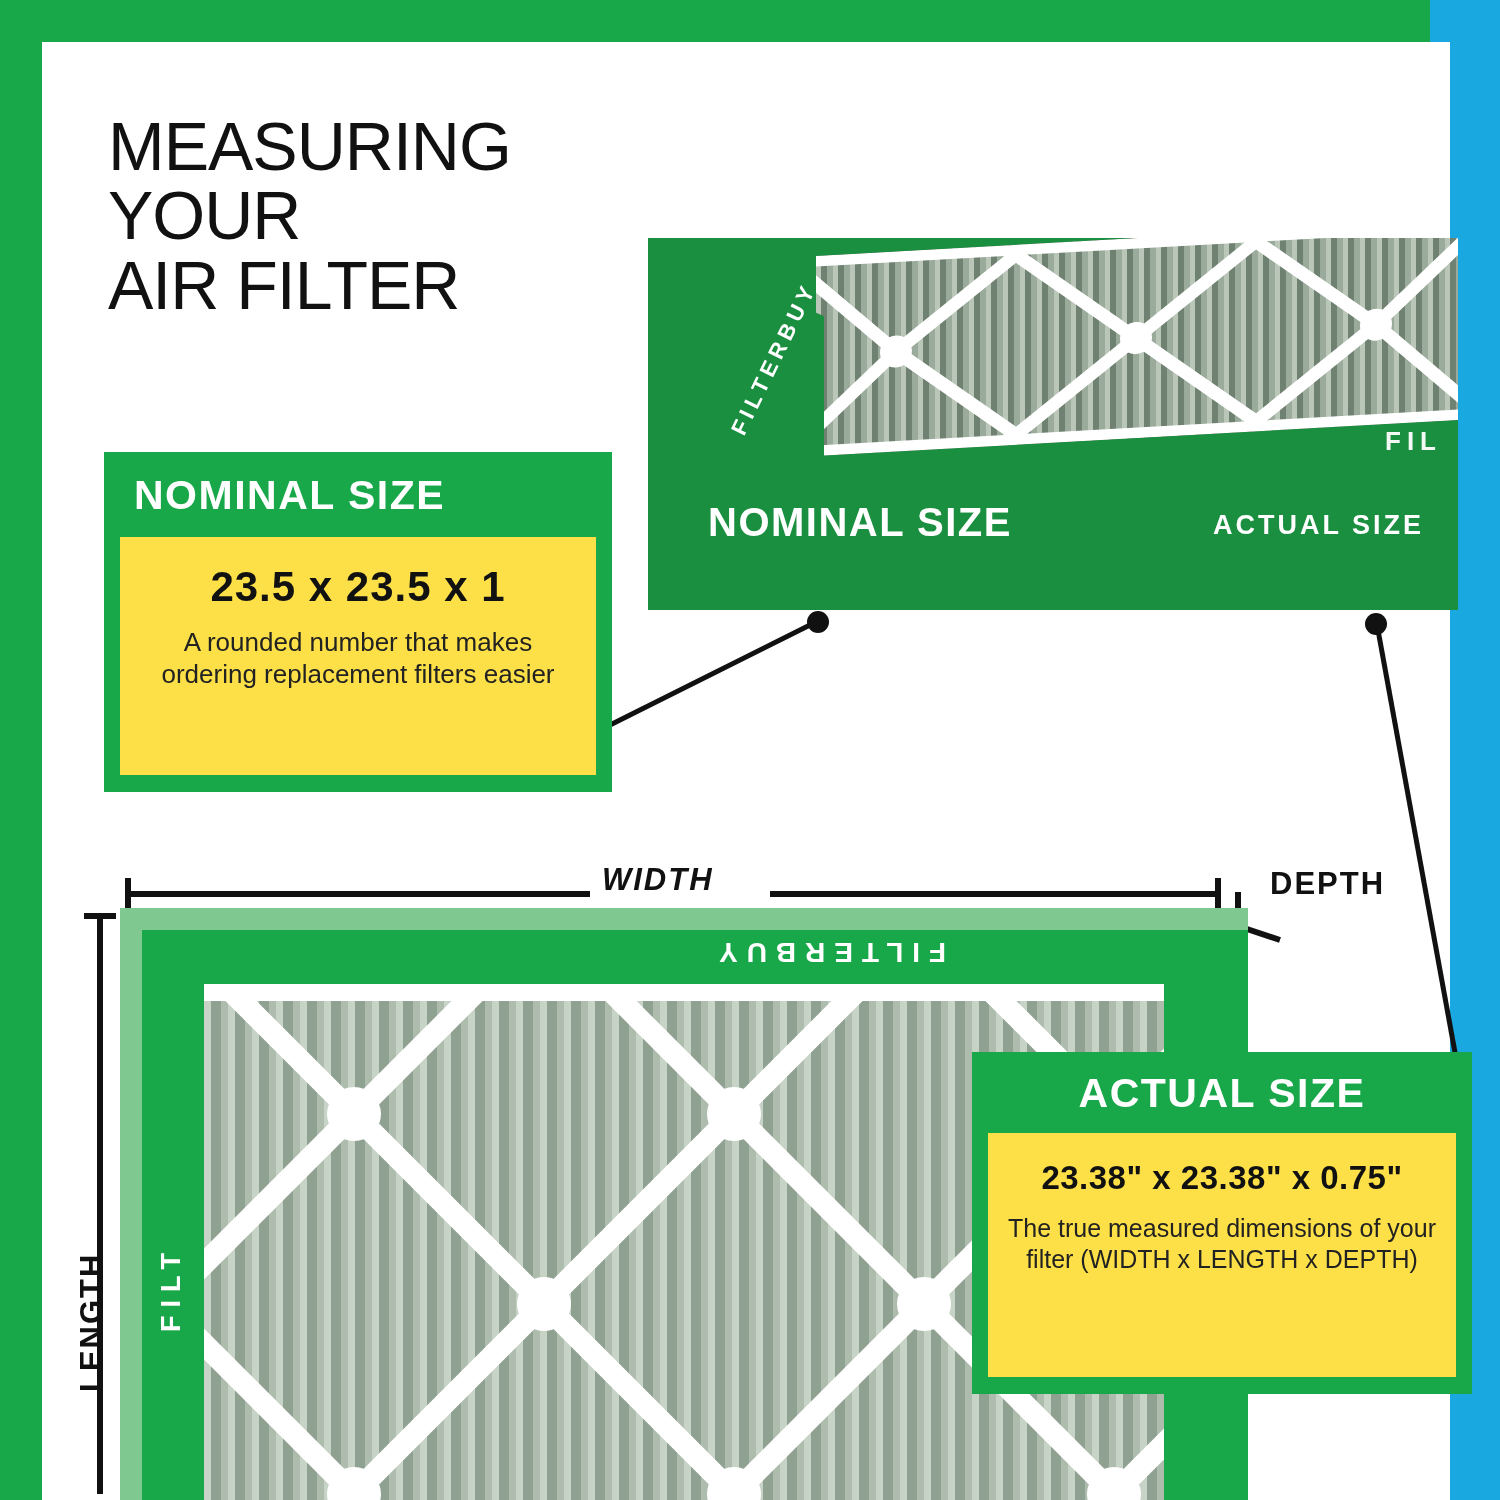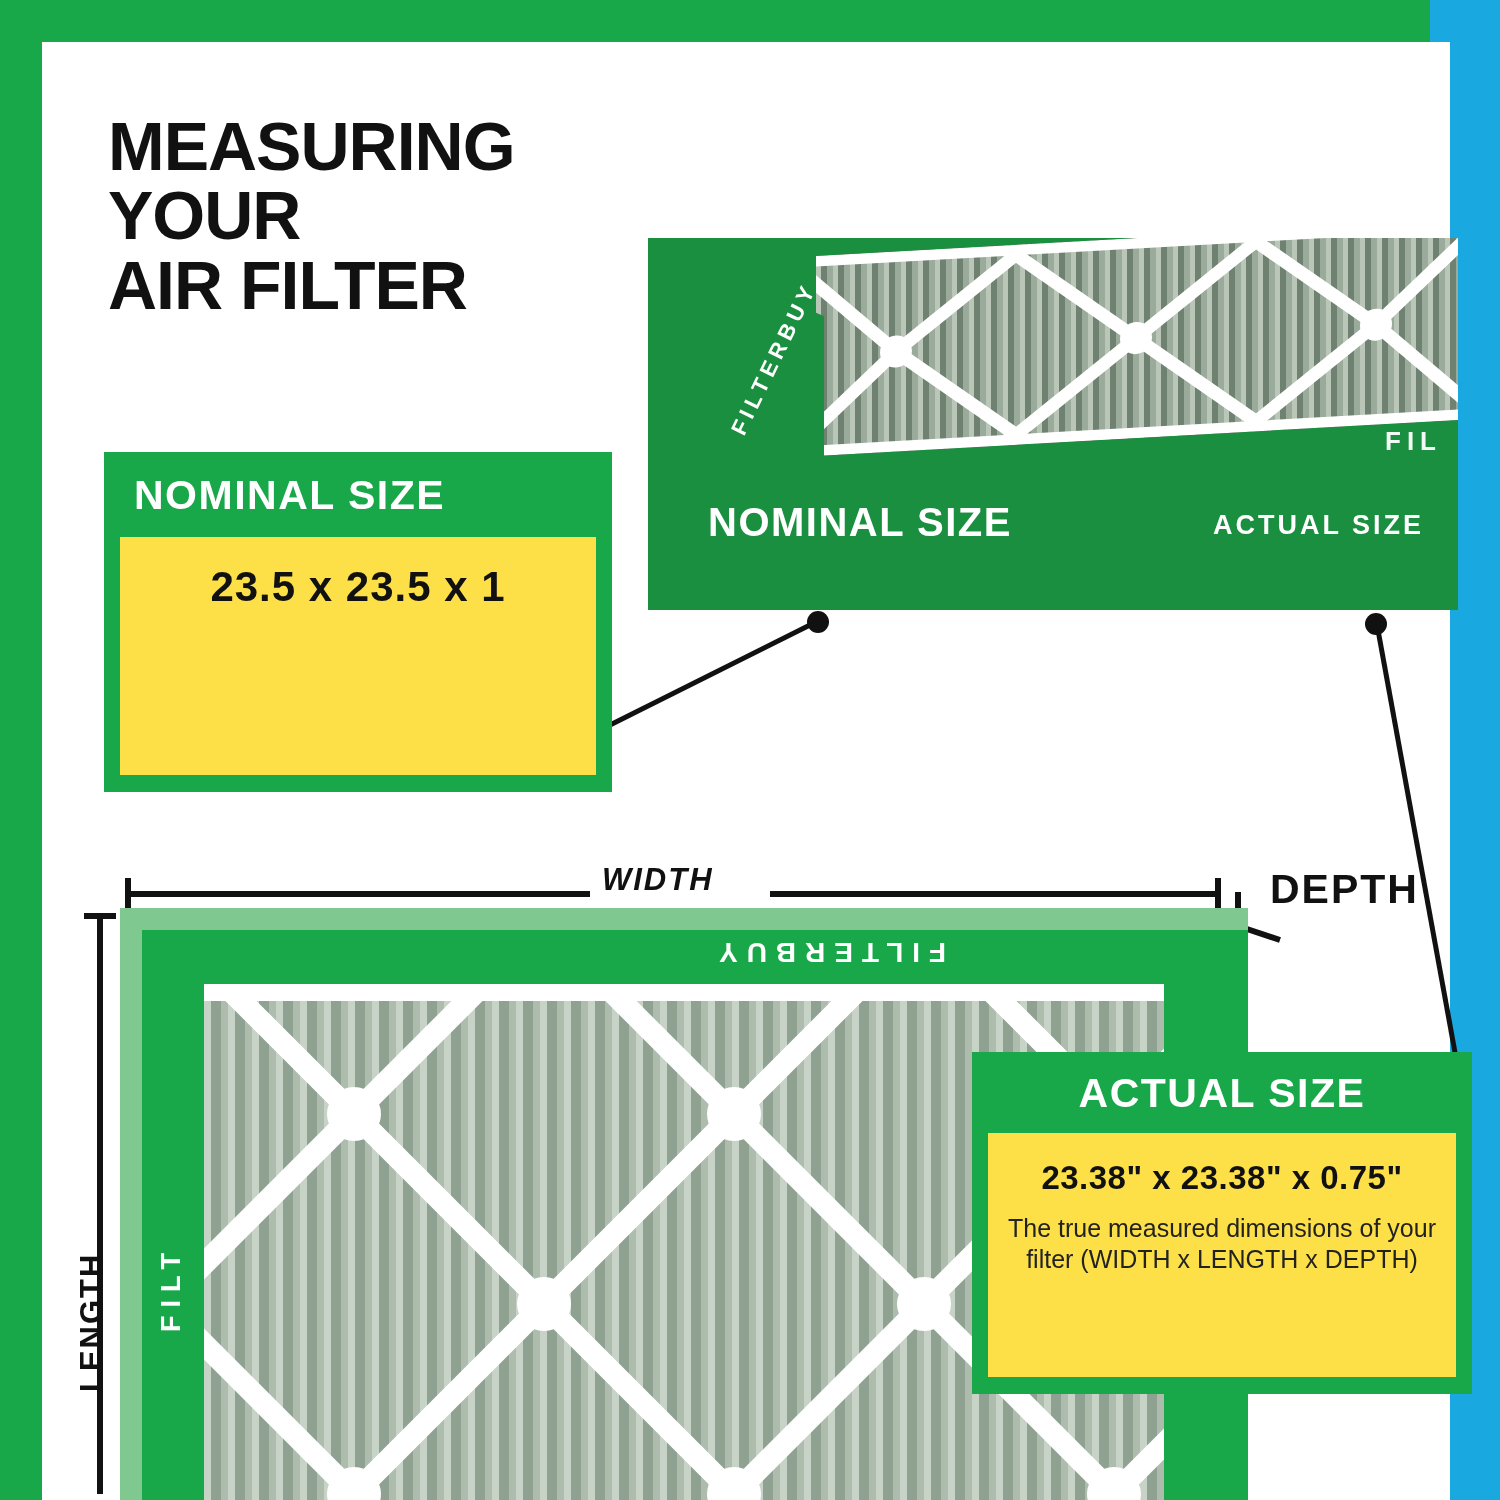--- a/index.html
+++ b/index.html
@@ -36,21 +36,21 @@
     background: #ffffff;
   }
 
   
   .headline {
     position: absolute;
     left: 108px;
     top: 112px;
     width: 620px;
     font-size: 68px;
-    font-weight: bold;
+    font-weight: normal;
     line-height: 1.02;
     letter-spacing: -1px;
     color: #111111;
     text-transform: uppercase;
   }
   .headline div { white-space: nowrap; }
 
   
   .callout {
     position: absolute;
@@ -304,21 +304,21 @@
 
   
   .dim-label {
     position: absolute;
     font-weight: bold;
     color: #111111;
     letter-spacing: 2px;
     white-space: nowrap;
   }
   #width-label { left: 602px; top: 862px; font-size: 31px; font-style: italic; }
-  #depth-label { left: 1270px; top: 866px; font-size: 41px; }
+  #depth-label { left: 1270px; top: 866px; font-size: 31px; }
   #length-label {
     left: 74px; top: 1392px;
     font-size: 31px;
     transform: rotate(-90deg);
     transform-origin: left top;
   }
 </style>
 </head>
 <body>
 
@@ -369,20 +369,21 @@
 
   <svg class="leader" style="left:1360px; top:606px; width:120px; height:470px;">
     <line x1="18" y1="24" x2="96" y2="452" stroke="#111111" stroke-width="5"></line>
     <circle cx="16" cy="18" r="11" fill="#111111"></circle>
   </svg>
 
   <div class="callout" id="nominal-callout">
     <div class="cal-title">NOMINAL SIZE</div>
     <div class="cal-body">
       <div class="cal-value">23.5 x 23.5 x 1</div>
+      <div class="cal-desc">A rounded number that makes ordering replacement filters easier</div>
     </div>
   </div>
 
   <svg class="leader" style="left:120px; top:868px; width:1180px; height:80px;">
 
     <line x1="8" y1="10" x2="8" y2="48" stroke="#111111" stroke-width="6"></line>
     <line x1="8" y1="26" x2="470" y2="26" stroke="#111111" stroke-width="6"></line>
     <line x1="650" y1="26" x2="1098" y2="26" stroke="#111111" stroke-width="6"></line>
     <line x1="1098" y1="10" x2="1098" y2="48" stroke="#111111" stroke-width="6"></line>
 

